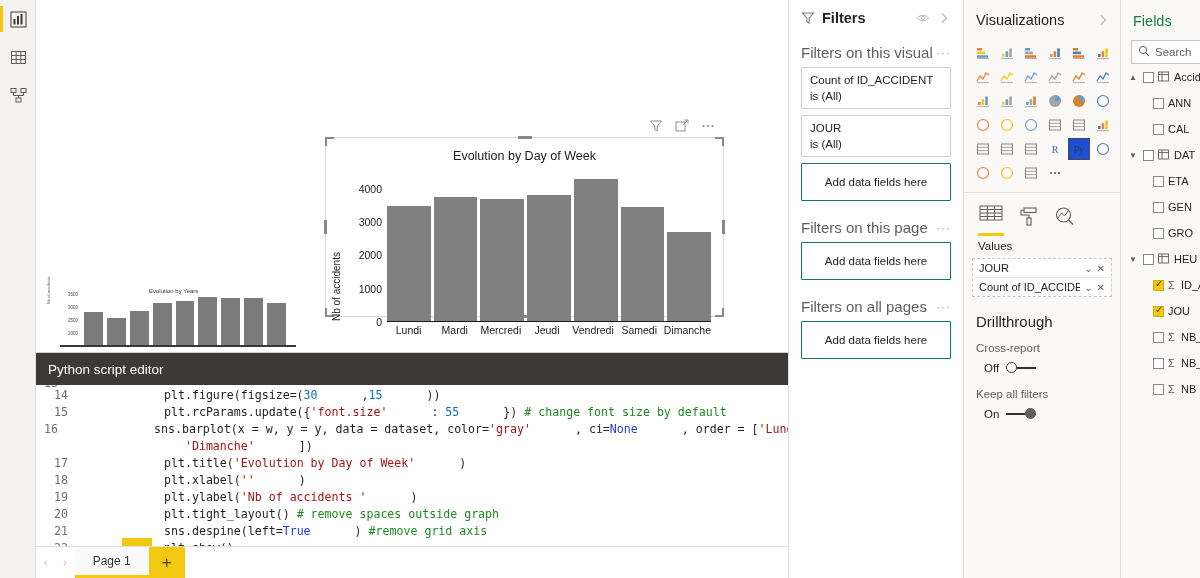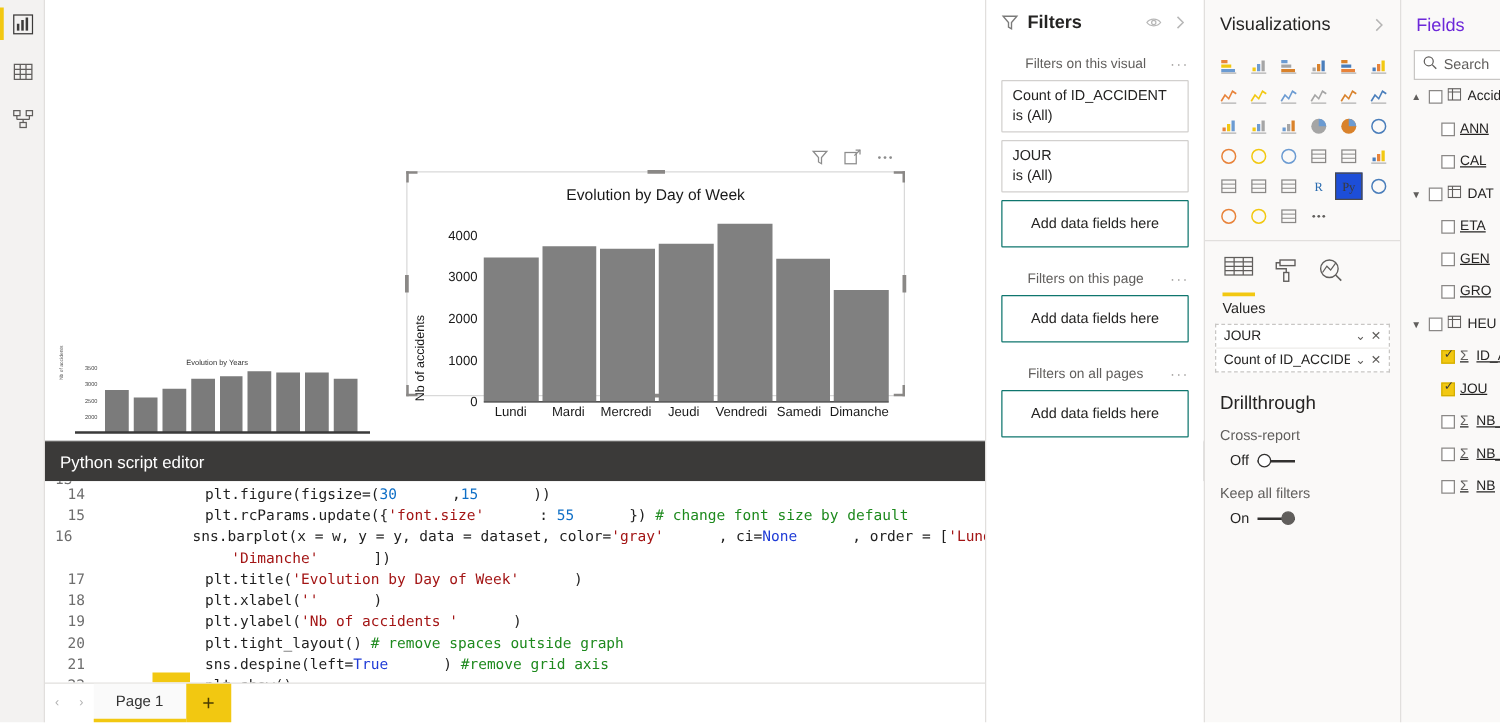--- a/index.html
+++ b/index.html
@@ -181,21 +181,21 @@
     position: absolute; left: 788px; top: 0; width: 175px; height: 578px;
     background: #ffffff; border-left: 1px solid #e1dfdd;
     padding: 10px 12px; overflow: hidden;
   }
   .filters-head { display: flex; align-items: center; gap: 7px; }
   .filters-title { font-size: 14.5px; font-weight: bold; color: #252423; flex: 1; }
   .fh-icon { width: 14px; height: 14px; cursor: pointer; opacity: .6; }
   .f-section {
     display: flex; align-items: center; margin-top: 18px; margin-bottom: 6px;
   }
-  .f-section-label { font-size: 11px; color: #605e5c; flex: 1; text-align: center; }
+  .f-section-label { font-size: 15px; color: #605e5c; flex: 1; }
   .f-ellipsis { color: #a19f9d; font-size: 12px; letter-spacing: 1px; cursor: pointer; }
   .f-card {
     border: 1px solid #d2d0ce; border-radius: 1px; padding: 6px 8px;
     margin-bottom: 6px; background: #fff; cursor: pointer;
   }
   .f-card-name { font-size: 11.5px; color: #252423; margin-bottom: 4px; }
   .f-card-val { font-size: 11.5px; color: #252423; }
   .f-drop {
     border: 1px solid #0f766e; border-radius: 1px; padding: 12px 8px;
     text-align: center; font-size: 11.5px; color: #252423;
@@ -269,21 +269,21 @@
     padding: 7px 8px; font-size: 11.5px; color: #252423;
     text-align: center; cursor: pointer;
   }
 
   
   .fieldspane {
     position: absolute; left: 1120px; top: 0; width: 80px; height: 578px;
     background: #faf9f8; border-left: 1px solid #e1dfdd; overflow: hidden;
   }
   .fields-head { padding: 12px 0 10px 12px; }
-  .fields-title { font-size: 14.5px; color: #6d28d9; }
+  .fields-title { font-size: 14.5px; color: #15803d; }
   .fields-search {
     margin: 0 0 0 10px; border: 1px solid #c8c6c4; background: #fff;
     height: 24px; display: flex; align-items: center; gap: 5px;
     padding: 0 6px; width: 92px;
   }
   .fields-search-text { font-size: 11.5px; color: #605e5c; }
   .field-row {
     display: flex; align-items: center; gap: 4px;
     height: 26px; padding-left: 8px; font-size: 11px; color: #252423;
     white-space: nowrap; cursor: pointer;
@@ -297,21 +297,21 @@
   .cbox.checked {
     background: #f2c811; border-color: #d4ae00;
     position: relative;
   }
   .cbox.checked::after {
     content: "✓"; position: absolute; left: 1px; top: -3px;
     font-size: 10px; color: #3b3a39; line-height: 12px;
   }
   .sigma { font-size: 11px; color: #605e5c; flex: 0 0 9px; }
   .field-name { overflow: hidden; }
-  .indent-1 { padding-left: 18px; text-decoration: underline; }
+  .indent-1 { padding-left: 18px; }
   .tbl-icon { flex: 0 0 12px; }
 </style>
 </head>
 <body>
 
 <div id="app">
 
   <div class="leftnav">
     <div class="nav-item active">
       <span>

